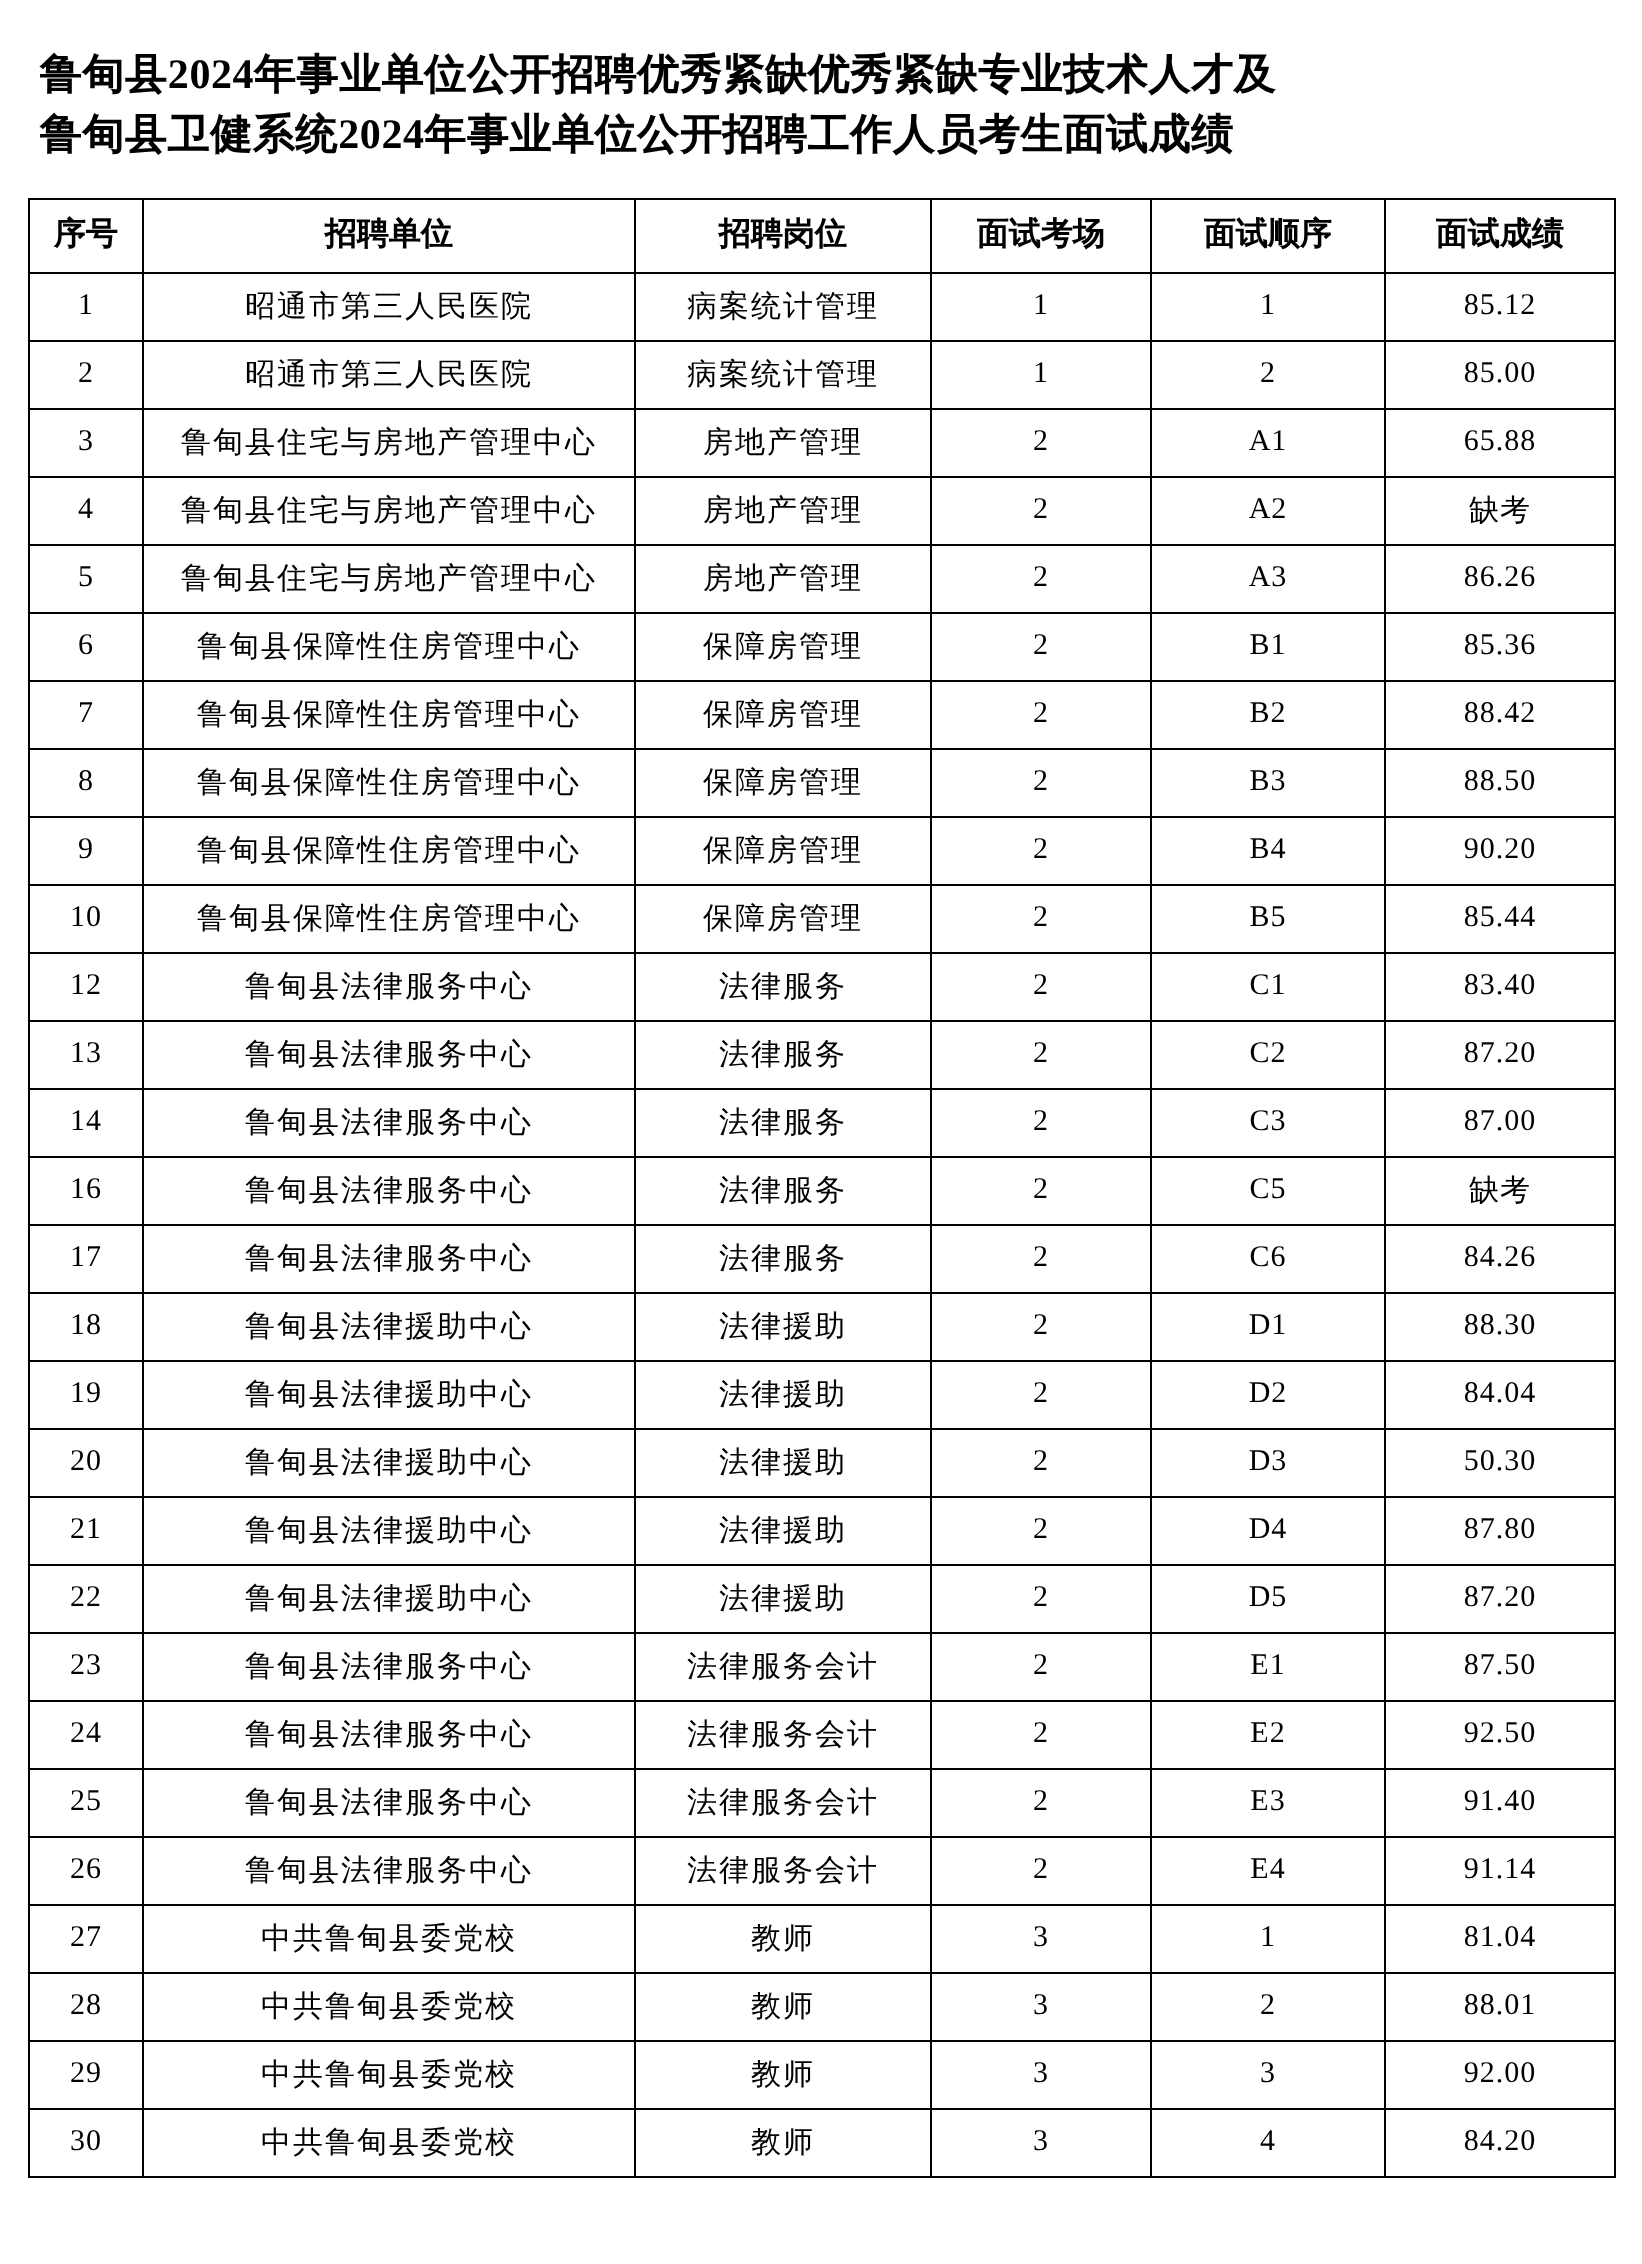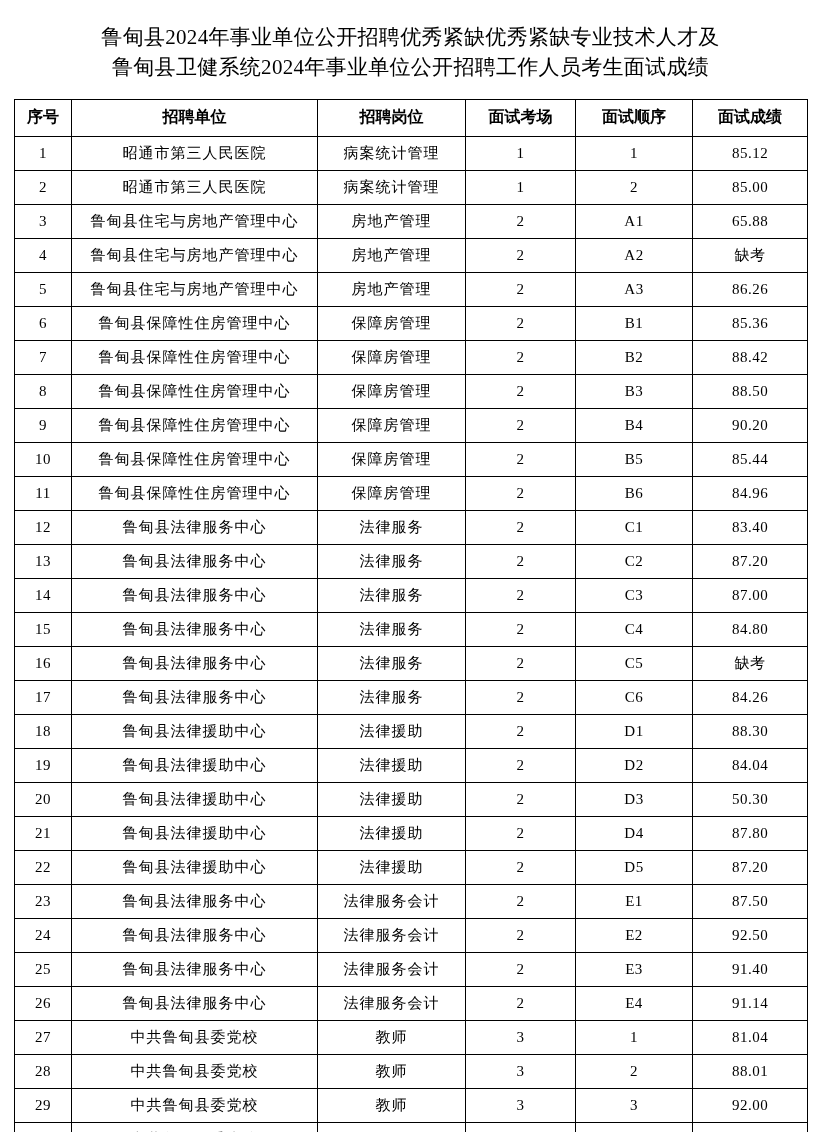--- a/index.html
+++ b/index.html
@@ -11,22 +11,21 @@
     width: 821px;
     font-family: "Liberation Serif", "DejaVu Serif", serif;
     color: #000000;
   }
   .page {
     width: 821px;
     box-sizing: border-box;
     padding: 22px 14px 8px 14px;
   }
   .doc-title {
-    text-align: center;
-    font-weight: normal;
+    font-weight: bold;
     font-size: 21px;
     line-height: 1.45;
     letter-spacing: 0.3px;
     margin: 0 0 16px 0;
     padding: 0 6px;
   }
   .doc-title .line {
     display: block;
     white-space: nowrap;
   }
@@ -171,28 +170,20 @@
         </tr>
         <tr>
           <td class="num">10</td>
           <td class="unit">鲁甸县保障性住房管理中心</td>
           <td class="post">保障房管理</td>
           <td class="room">2</td>
           <td class="order">B5</td>
           <td class="score">85.44</td>
         </tr>
         <tr>
-          <td class="num">11</td>
-          <td class="unit">鲁甸县保障性住房管理中心</td>
-          <td class="post">保障房管理</td>
-          <td class="room">2</td>
-          <td class="order">B6</td>
-          <td class="score">84.96</td>
-        </tr>
-        <tr>
           <td class="num">12</td>
           <td class="unit">鲁甸县法律服务中心</td>
           <td class="post">法律服务</td>
           <td class="room">2</td>
           <td class="order">C1</td>
           <td class="score">83.40</td>
         </tr>
         <tr>
           <td class="num">13</td>
           <td class="unit">鲁甸县法律服务中心</td>
@@ -201,28 +192,20 @@
           <td class="order">C2</td>
           <td class="score">87.20</td>
         </tr>
         <tr>
           <td class="num">14</td>
           <td class="unit">鲁甸县法律服务中心</td>
           <td class="post">法律服务</td>
           <td class="room">2</td>
           <td class="order">C3</td>
           <td class="score">87.00</td>
-        </tr>
-        <tr>
-          <td class="num">15</td>
-          <td class="unit">鲁甸县法律服务中心</td>
-          <td class="post">法律服务</td>
-          <td class="room">2</td>
-          <td class="order">C4</td>
-          <td class="score">84.80</td>
         </tr>
         <tr>
           <td class="num">16</td>
           <td class="unit">鲁甸县法律服务中心</td>
           <td class="post">法律服务</td>
           <td class="room">2</td>
           <td class="order">C5</td>
           <td class="score">缺考</td>
         </tr>
         <tr>

